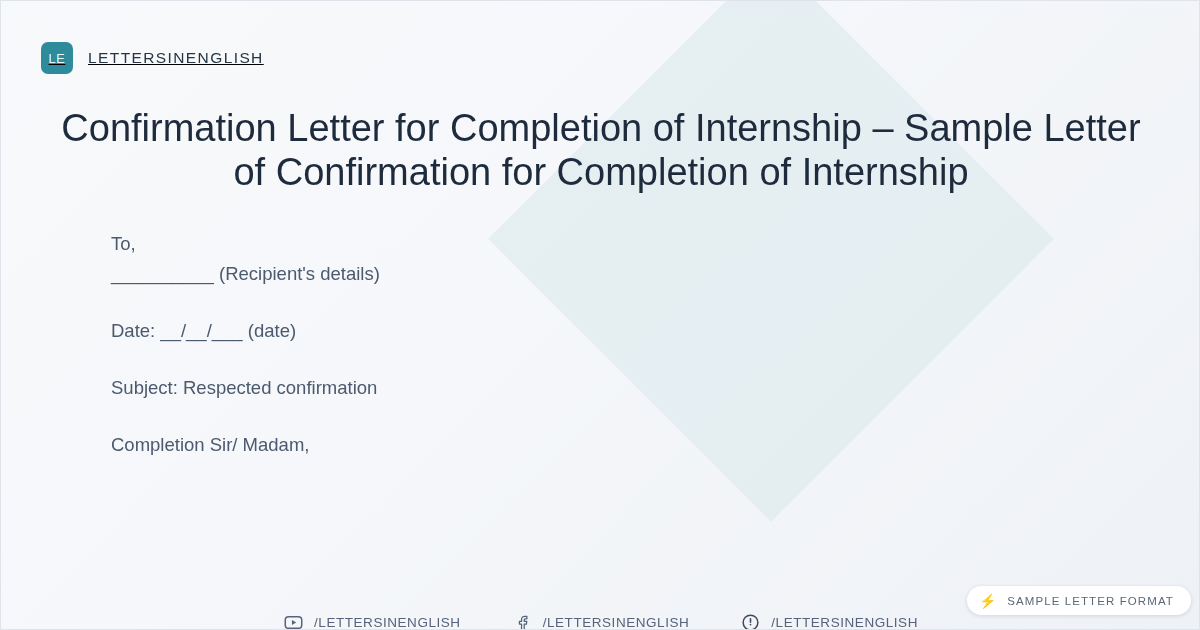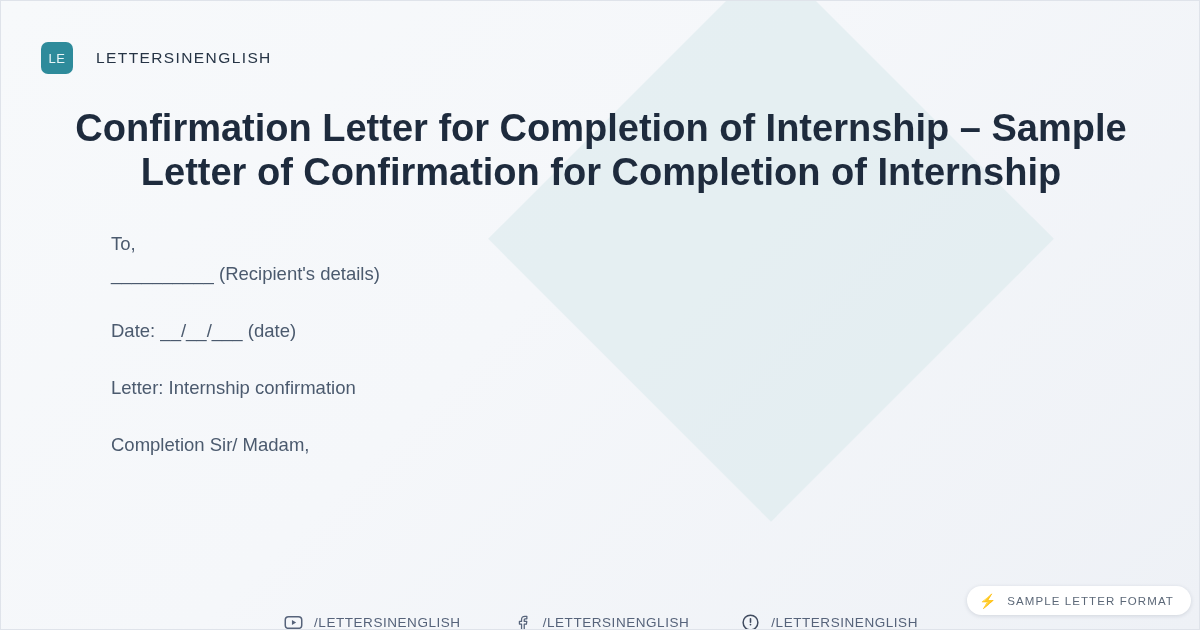--- a/index.html
+++ b/index.html
@@ -39,50 +39,50 @@
   }
 
   
   .brand {
     position: absolute;
     left: 40px;
     top: 41px;
     display: flex;
     align-items: center;
     gap: 15px;
+    text-decoration: underline;
   }
   .brand-mark {
     width: 32px;
     height: 32px;
     border-radius: 7px;
     background: #2e8b9b;
     color: #eaf6f8;
     font-size: 13px;
     letter-spacing: .5px;
     display: flex;
     align-items: center;
     justify-content: center;
   }
   .brand-name {
     font-size: 15.5px;
     letter-spacing: 1.4px;
     color: #263445;
-    margin-left: 8px;
   }
 
   
   .title {
     position: absolute;
     left: 60px;
     top: 105px;
     width: 1080px;
     text-align: center;
     font-size: 38px;
     line-height: 1.17;
-    font-weight: 700;
+    font-weight: 400;
     color: #1e2b3d;
     white-space: pre-line;
   }
 
   
   .letter {
     position: absolute;
     left: 81px;
     top: 228px;
     width: 930px;
@@ -152,21 +152,21 @@
 
   <div class="letter">
     <div class="block">
       <div class="line">To,</div>
       <div class="line">__________ (Recipient's details)</div>
     </div>
     <div class="block">
       <div class="line">Date: __/__/___ (date)</div>
     </div>
     <div class="block">
-      <div class="line">Letter: Internship confirmation</div>
+      <div class="line">Subject: Respected confirmation</div>
     </div>
     <div class="block">
       <div class="line">Completion Sir/ Madam,</div>
     </div>
   </div>
 
   <div class="footer">
 
     <div class="social">
       <span>

